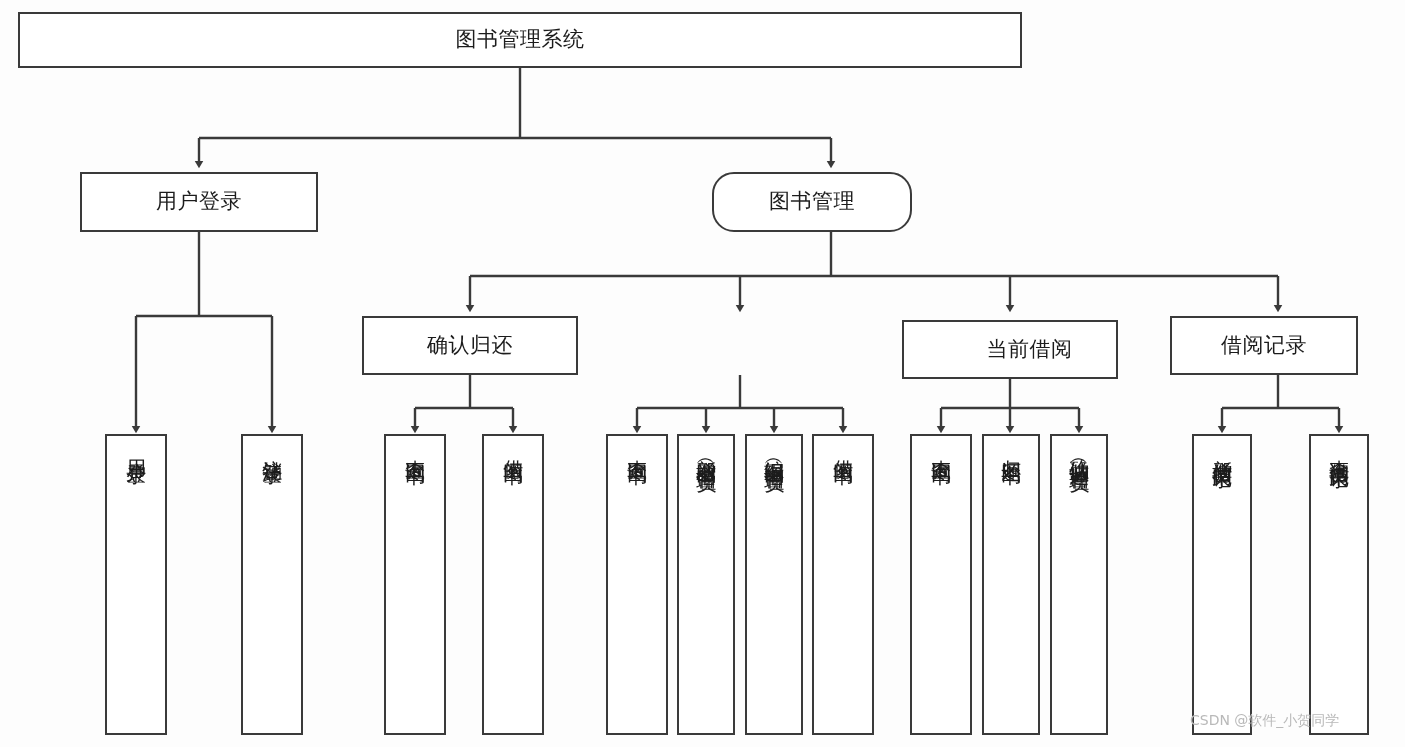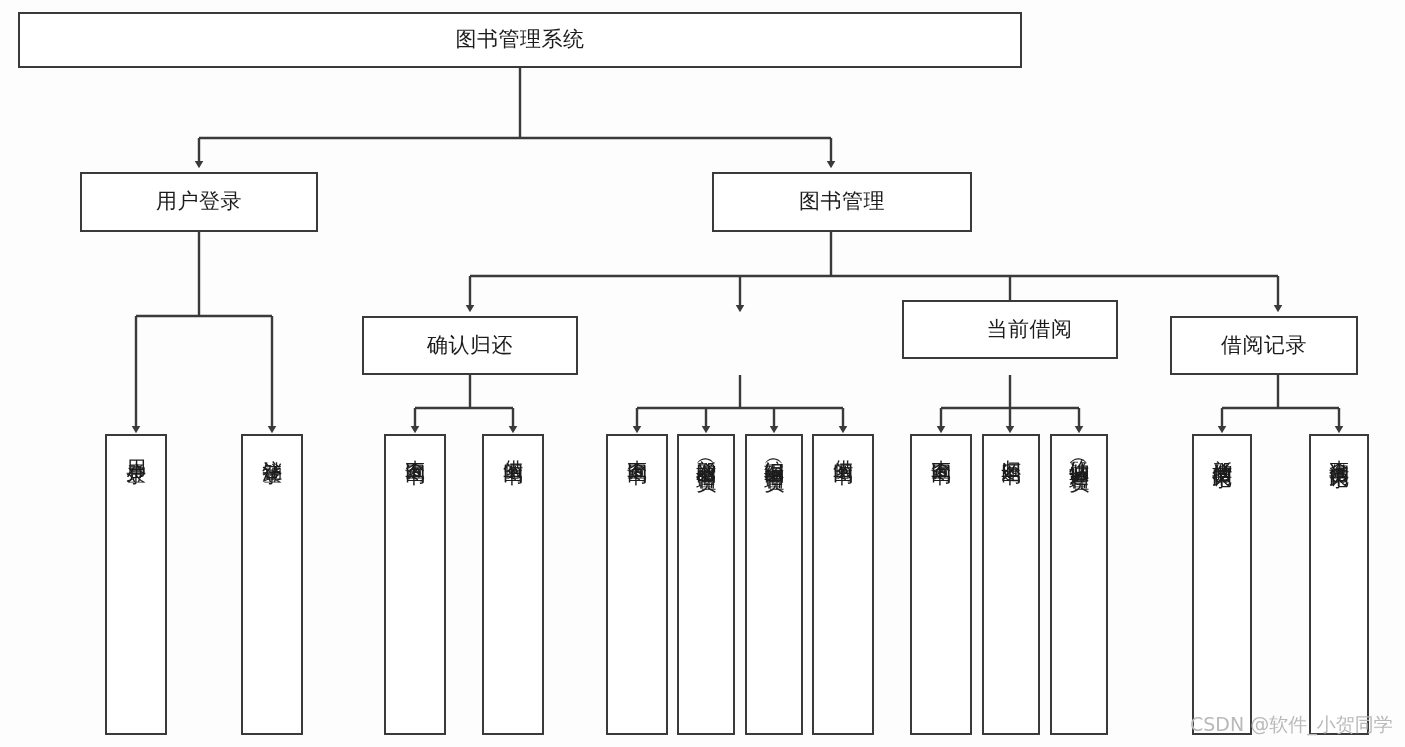--- a/index.html
+++ b/index.html
@@ -55,21 +55,21 @@
   .node.vert .label {
     writing-mode: vertical-rl;
     text-orientation: upright;
     font-size: 20px;
     line-height: 1.18;
     letter-spacing: 2px;
     white-space: nowrap;
   }
   .watermark {
     position: absolute;
-    font-size: 19px;
+    font-size: 14px;
     color: #b9b9b9;
     white-space: nowrap;
     z-index: 5;
     font-family: "DejaVu Sans", "Liberation Sans", sans-serif;
   }
 </style>
 </head>
 <body>
 
 <div id="canvas">
@@ -124,28 +124,28 @@
     </g>
   </svg>
 
   <div class="node horiz" style="left:18px; top:12px; width:1004px; height:56px;">
     <span class="label">图书管理系统</span>
   </div>
 
   <div class="node horiz" style="left:80px; top:172px; width:238px; height:60px;">
     <span class="label">用户登录</span>
   </div>
-  <div class="node horiz" style="left:712px; top:172px; width:260px; height:60px;">
+  <div class="node horiz" style="left:712px; top:172px; width:200px; height:60px;border-radius:22px;">
     <span class="label">图书管理</span>
   </div>
 
   <div class="node horiz" style="left:362px; top:316px; width:216px; height:59px;">
     <span class="label">确认归还</span>
   </div>
-  <div class="node horiz" style="left:902px; top:300px; width:216px; height:59px;padding-left:39px;">
+  <div class="node horiz" style="left:902px; top:320px; width:216px; height:59px;padding-left:39px;">
     <span class="label">当前借阅</span>
   </div>
   <div class="node horiz" style="left:1170px; top:316px; width:188px; height:59px;">
     <span class="label">借阅记录</span>
   </div>
 
   <div class="node vert" style="left:105px; top:434px; width:62px; height:301px;">
     <span class="label">用户登录</span>
   </div>
   <div class="node vert" style="left:241px; top:434px; width:62px; height:301px;">

